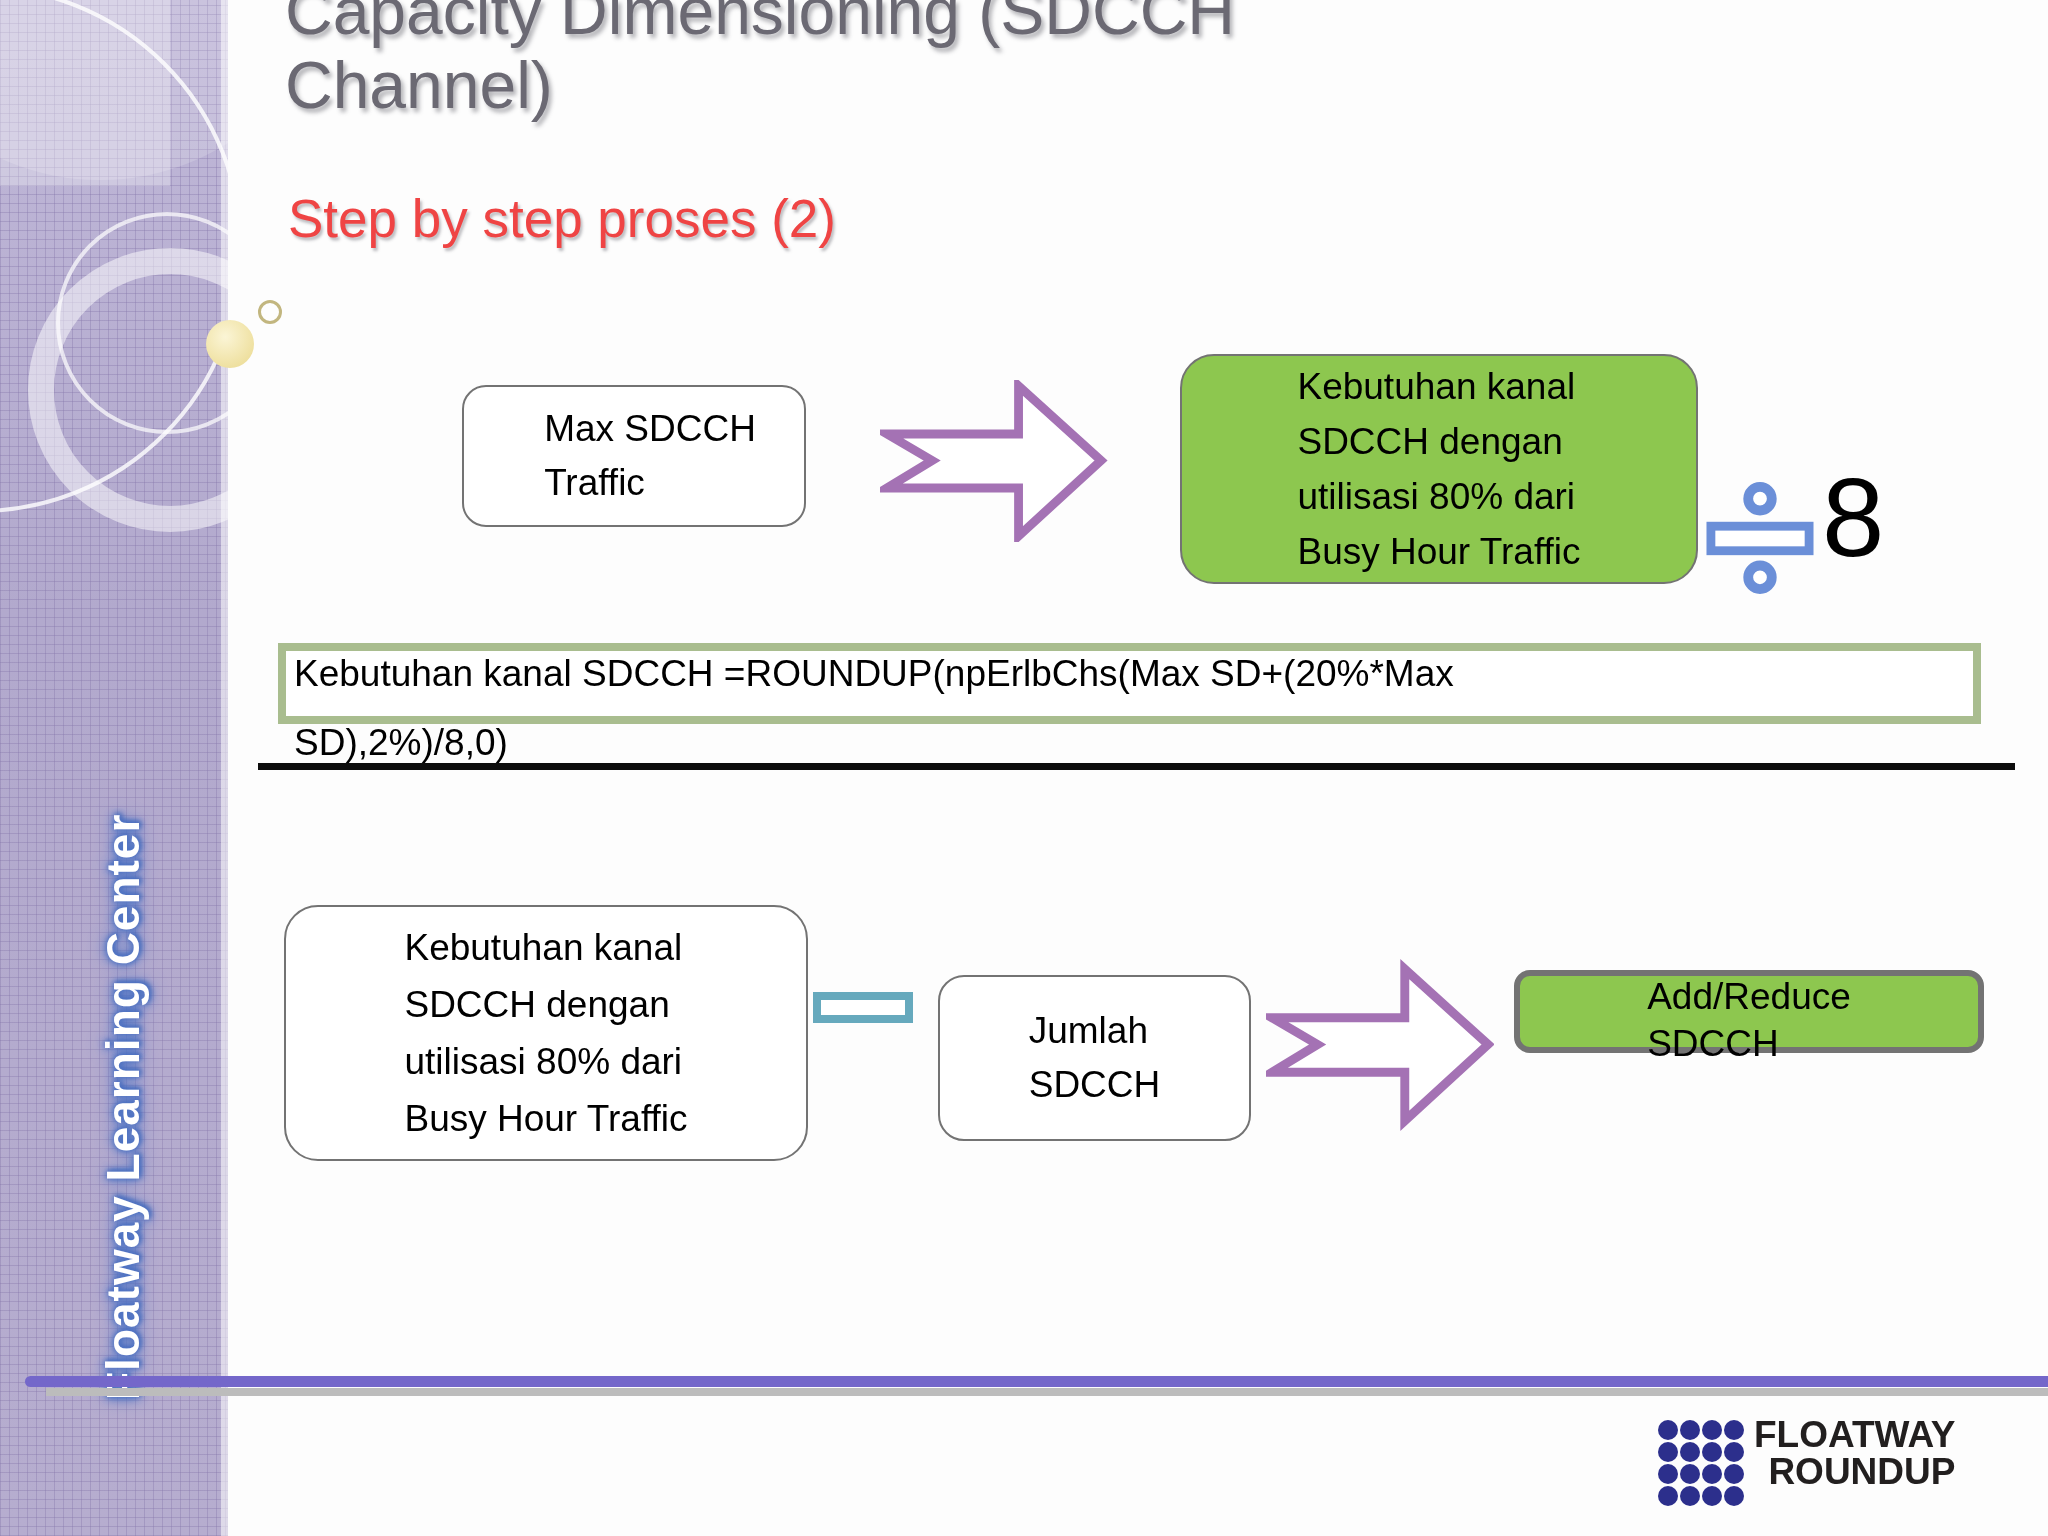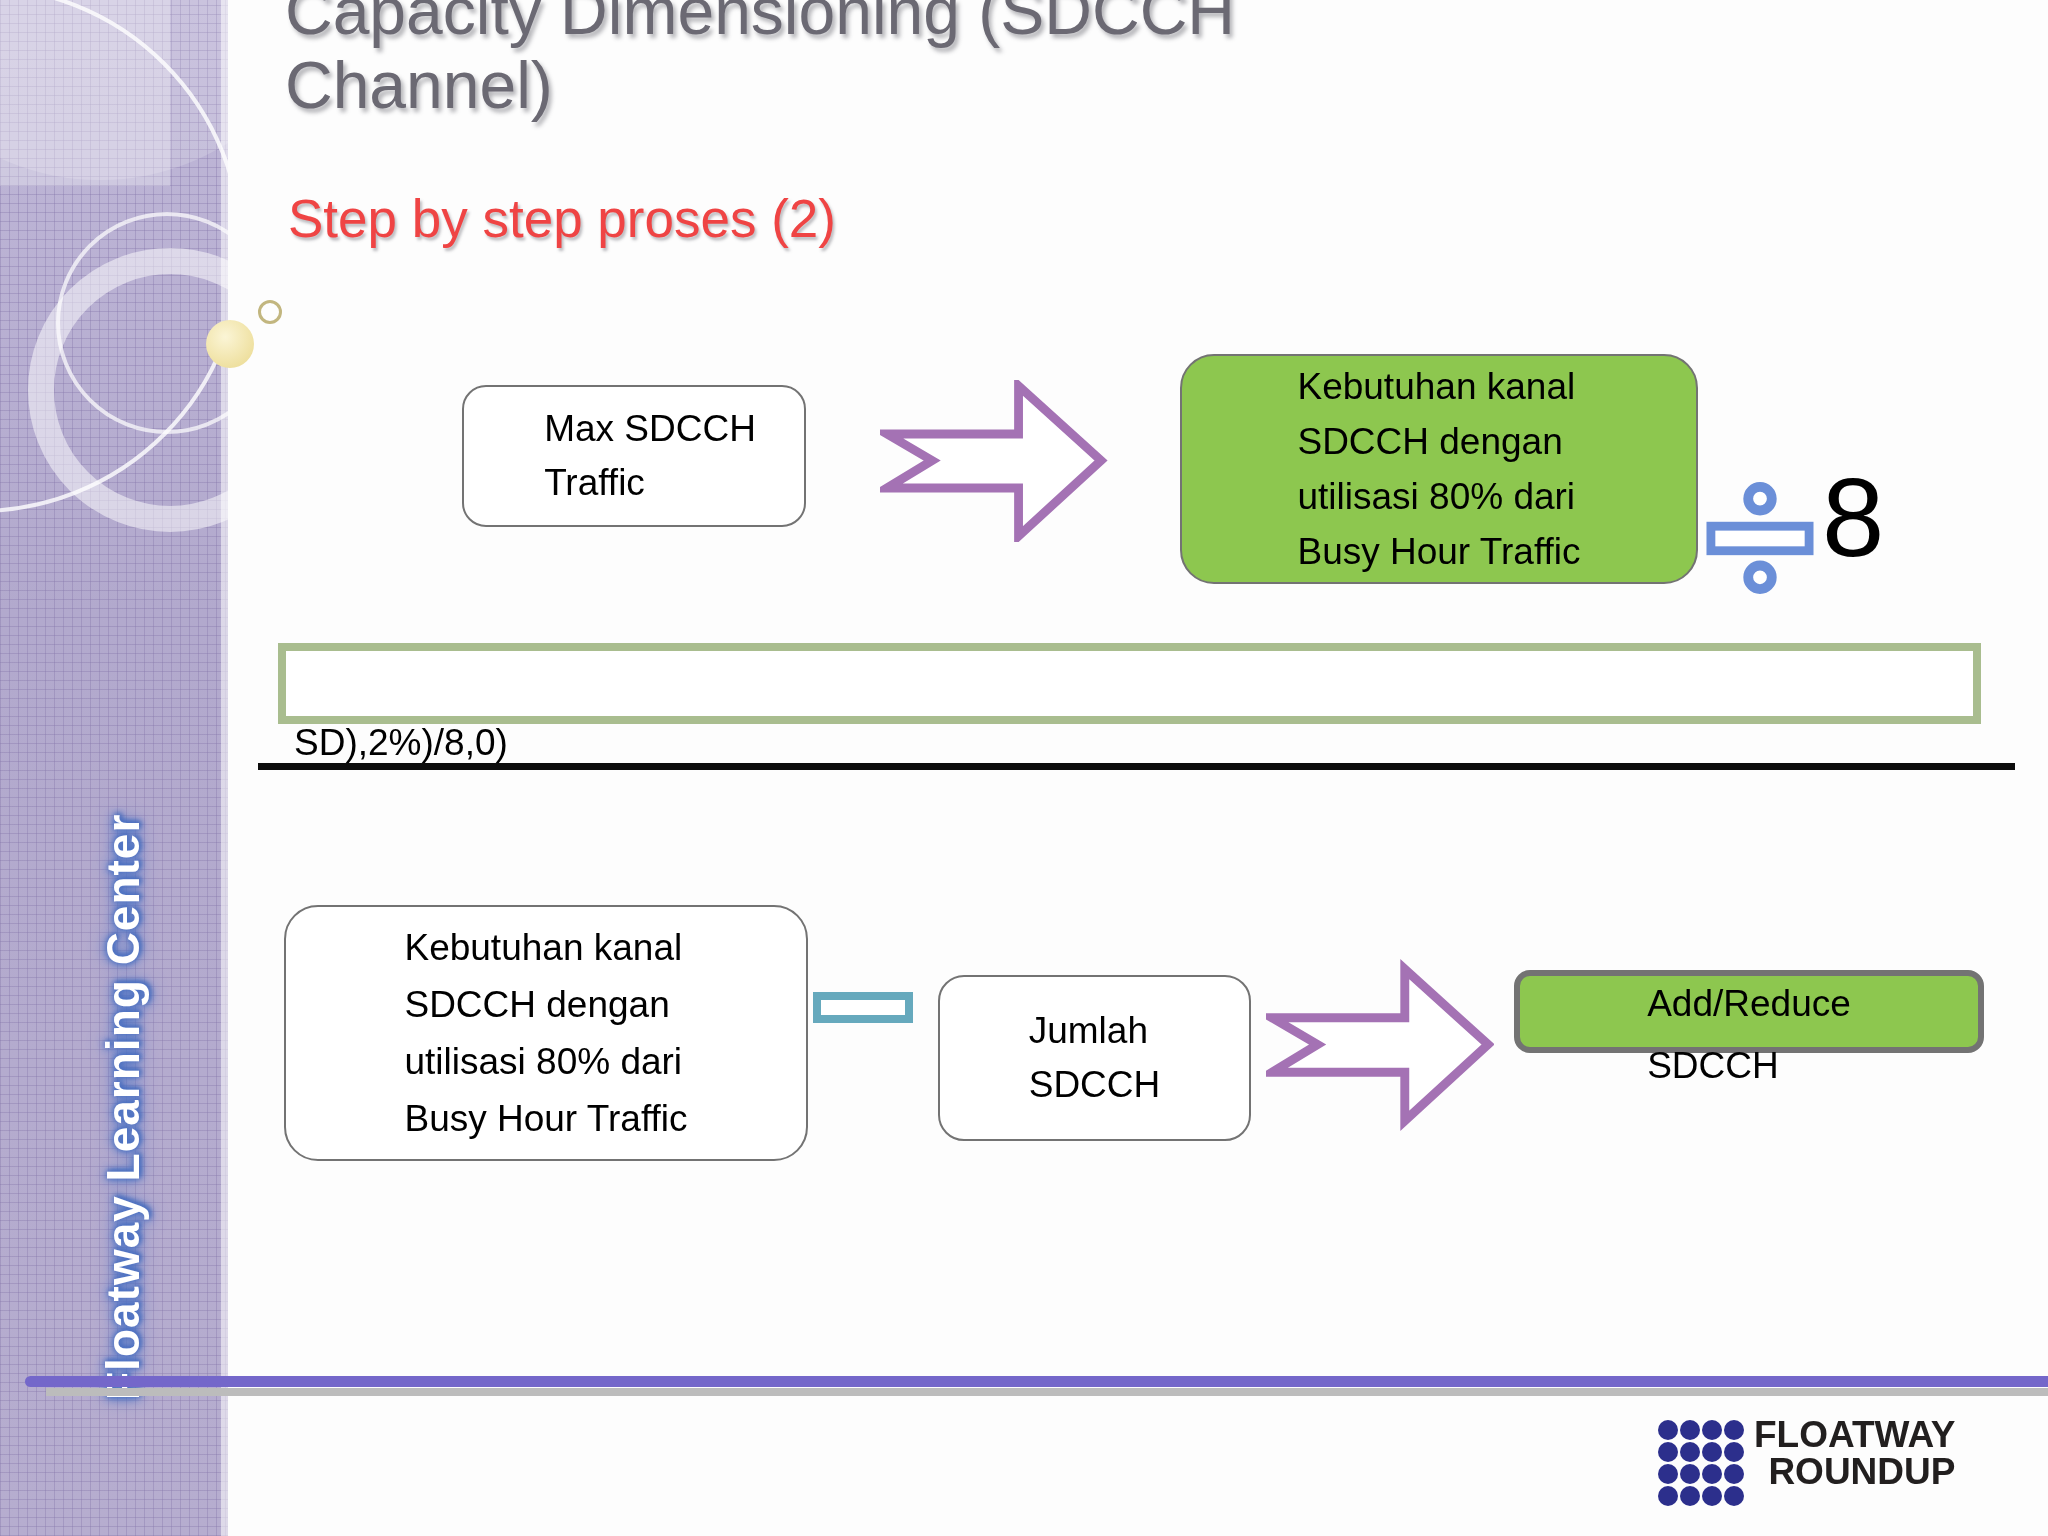--- a/index.html
+++ b/index.html
@@ -61,21 +61,21 @@
     border:2px solid #737373; display:flex; align-items:center; justify-content:center;
     text-align:left; color:#000; font-size:37px; line-height:54px; white-space:pre-line;
   }
   .fbox.green{background:#8dc74f;}
   .box-max{left:462px; top:385px; width:344px; height:142px; border-radius:24px;padding-left:32px;}
   .box-result1{left:1180px; top:354px; width:518px; height:230px; border-radius:34px; line-height:55px;}
   .box-kebutuhan2{left:284px; top:905px; width:524px; height:256px; border-radius:34px; line-height:57px;}
   .box-jumlah{left:938px; top:975px; width:313px; height:166px; border-radius:26px;}
   .box-addreduce{
     left:1514px; top:970px; width:470px; height:83px; border-radius:16px;
-    border-width:6px; align-items:flex-start; overflow:visible; line-height:62px;
+    border-width:6px; align-items:flex-start; overflow:visible; line-height:47px;
   }
   .box-addreduce .lbl{margin-top:-3px;}
   .arrow1{position:absolute; left:880px; top:380px; width:228px; height:162px;}
   .arrow2{position:absolute; left:1266px; top:938px; width:228px; height:214px;}
   .divide{position:absolute; left:1706px; top:478px; width:108px; height:118px;}
   .eight{
     position:absolute; left:1822px; top:462px; color:#000;
     font-size:112px; line-height:112px;
   }
   .minus{
@@ -148,20 +148,21 @@
   </div>
 
   <svg class="divide" viewBox="0 0 110 120">
     <rect x="5" y="49" width="100" height="25" fill="#ffffff" stroke="#6b8fd8" stroke-width="9"></rect>
     <circle cx="55" cy="21" r="12" fill="#ffffff" stroke="#6b8fd8" stroke-width="10"></circle>
     <circle cx="55" cy="101" r="12" fill="#ffffff" stroke="#6b8fd8" stroke-width="10"></circle>
   </svg>
   <div class="eight">8</div>
 
   <div class="formula-box"></div>
+  <div class="formula-l1">Kebutuhan kanal SDCCH =ROUNDUP(npErlbChs(Max SD+(20%*Max</div>
   <div class="formula-l2">SD),2%)/8,0)</div>
   <div class="blackline"></div>
 
   <div class="fbox box-kebutuhan2">
     <span class="lbl preline">Kebutuhan kanal
 SDCCH dengan
 utilisasi 80% dari
 Busy Hour Traffic</span>
   </div>
 

